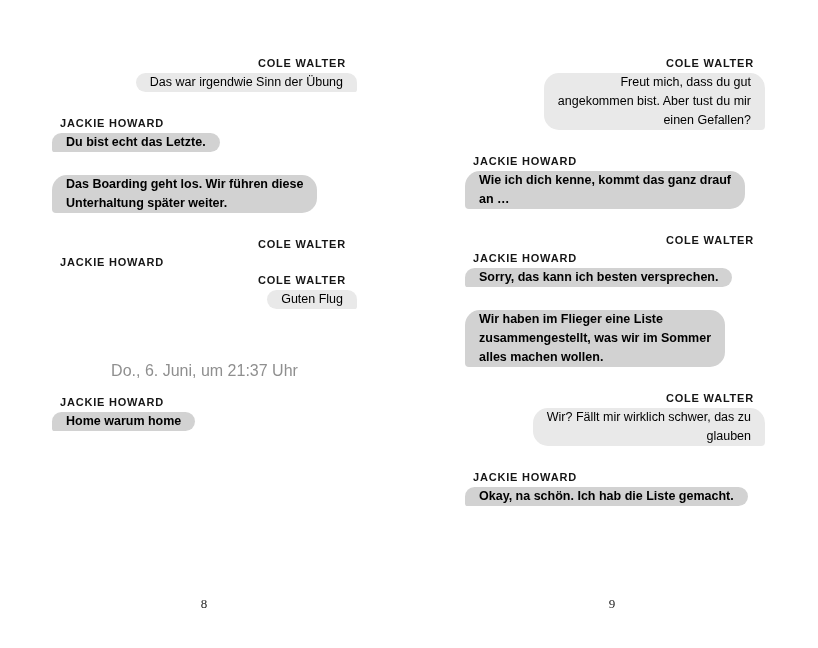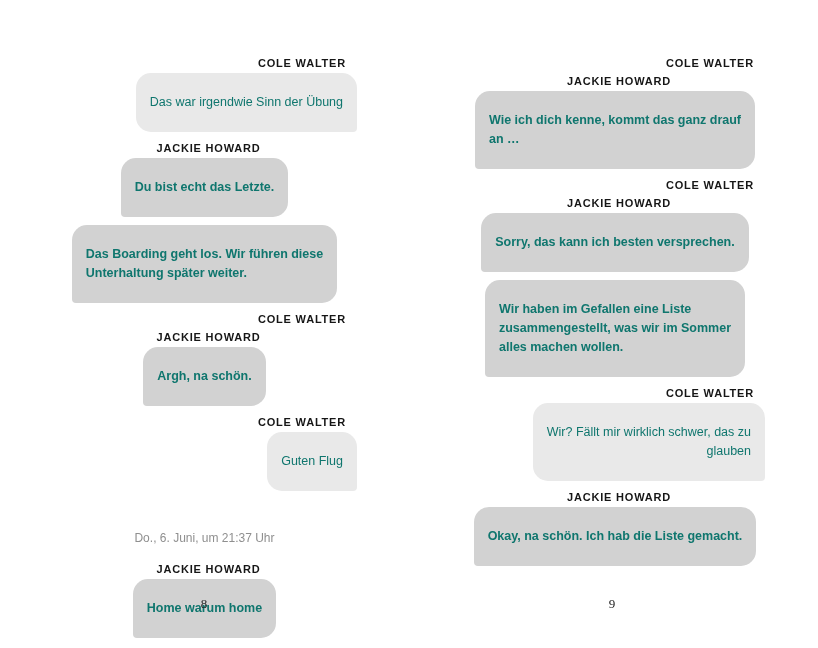--- a/index.html
+++ b/index.html
@@ -21,60 +21,60 @@
     display: flex;
     flex-direction: column;
   }
   .page-left  { left: 52px;  width: 305px; }
   .page-right { left: 465px; width: 300px; }
 
   .msg {
     display: flex;
     flex-direction: column;
   }
-  .msg-left  { align-items: center; }
+  .msg-left  { align-items: flex-start; }
   .msg-right { align-items: flex-end; }
 
   .sender {
     font-size: 11px;
     font-weight: bold;
     letter-spacing: 0.8px;
     color: #161616;
     line-height: 12px;
     margin-top: 2px;
     margin-bottom: 4px;
     white-space: nowrap;
   }
   .msg-left  .sender { margin-left: 8px; }
   .msg-right .sender { margin-right: 11px; }
 
   .bubble {
     font-size: 12.5px;
     line-height: 19px;
-    color: #0f766e;
-    padding: 20px 14px;
+    color: #000000;
+    padding: 0 14px;
     border-radius: 15px;
     white-space: pre-line;
-    margin-bottom: 8px;
+    margin-bottom: 23px;
   }
   .msg-left .bubble {
     background: #d2d2d2;
     border-bottom-left-radius: 4px;
     text-align: left;
     font-weight: bold;
   }
   .msg-right .bubble {
     background: #e9e9e9;
     border-bottom-right-radius: 4px;
     text-align: right;
   }
 
   .timestamp {
     text-align: center;
-    font-size: 12px;
+    font-size: 16px;
     color: #8f8f8f;
     line-height: 18px;
     margin-top: 30px;
     margin-bottom: 14px;
   }
 
   .pagenum {
     position: absolute;
     top: 596px;
     width: 20px;
@@ -107,60 +107,62 @@
       <div class="bubble">Das Boarding geht los. Wir führen diese
 Unterhaltung später weiter.</div>
     </div>
 
     <div class="msg msg-right">
       <div class="sender">COLE WALTER</div>
     </div>
 
     <div class="msg msg-left">
       <div class="sender">JACKIE HOWARD</div>
-      <div class="bubble">Argh, na schön.</div>
     </div>
 
     <div class="msg msg-right">
       <div class="sender">COLE WALTER</div>
       <div class="bubble">Guten Flug</div>
     </div>
 
     <div class="timestamp">Do., 6. Juni, um 21:37 Uhr</div>
 
     <div class="msg msg-left">
       <div class="sender">JACKIE HOWARD</div>
       <div class="bubble">Home warum home</div>
     </div>
 
   </div>
 
   <div class="page page-right">
 
     <div class="msg msg-right">
       <div class="sender">COLE WALTER</div>
+      <div class="bubble">Freut mich, dass du gut
+angekommen bist. Aber tust du mir
+einen Gefallen?</div>
     </div>
 
     <div class="msg msg-left">
       <div class="sender">JACKIE HOWARD</div>
       <div class="bubble">Wie ich dich kenne, kommt das ganz drauf
 an …</div>
     </div>
 
     <div class="msg msg-right">
       <div class="sender">COLE WALTER</div>
     </div>
 
     <div class="msg msg-left">
       <div class="sender">JACKIE HOWARD</div>
       <div class="bubble">Sorry, das kann ich besten versprechen.</div>
     </div>
 
     <div class="msg msg-left">
-      <div class="bubble">Wir haben im Gefallen eine Liste
+      <div class="bubble">Wir haben im Flieger eine Liste
 zusammengestellt, was wir im Sommer
 alles machen wollen.</div>
     </div>
 
     <div class="msg msg-right">
       <div class="sender">COLE WALTER</div>
       <div class="bubble">Wir? Fällt mir wirklich schwer, das zu
 glauben</div>
     </div>
 

